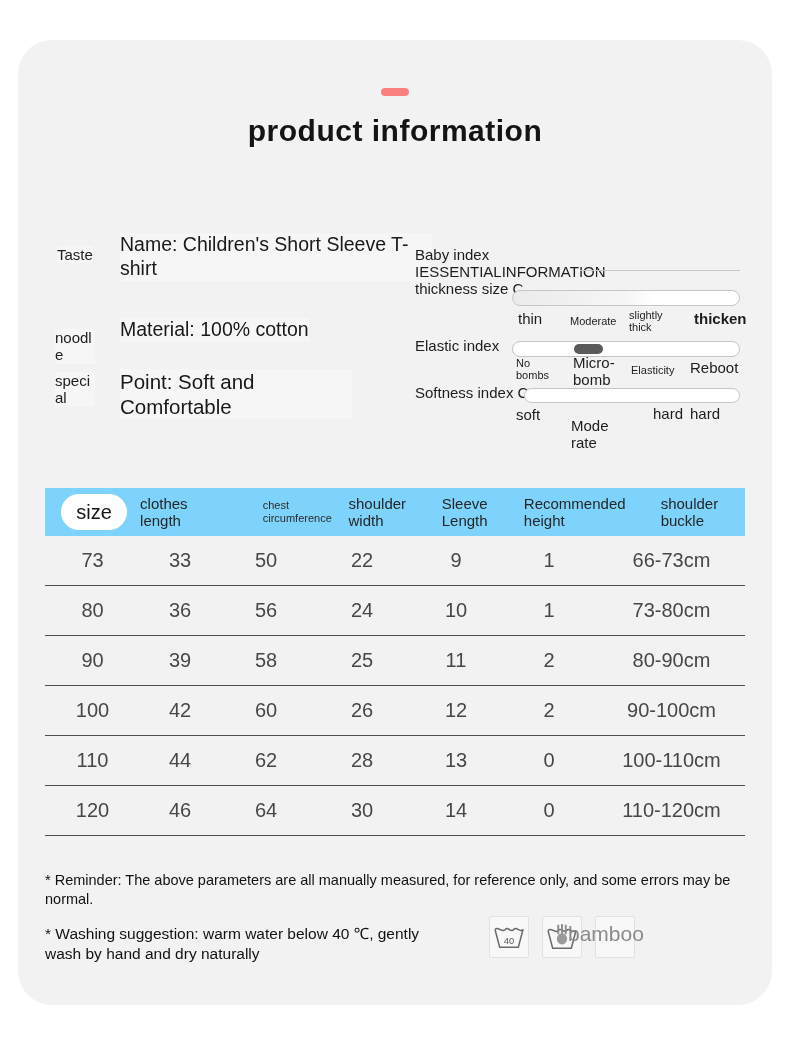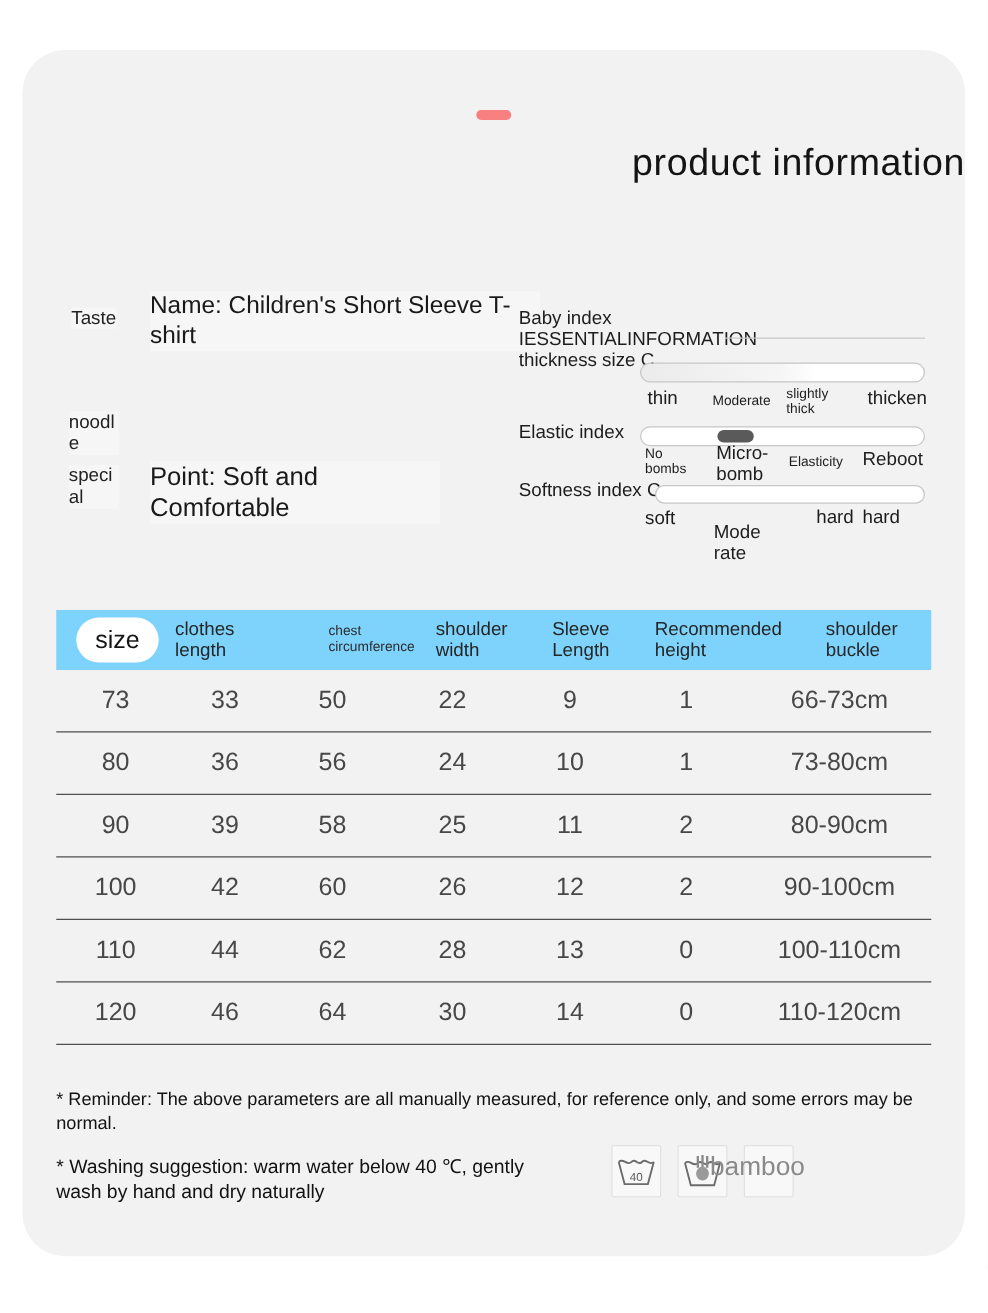--- a/index.html
+++ b/index.html
@@ -5,22 +5,22 @@
   * { margin:0; padding:0; box-sizing:border-box; }
   html,body { width:790px; height:1050px; background:#ffffff;
     font-family:"Liberation Sans", sans-serif; color:#1c1c1c; }
   .page { position:relative; width:790px; height:1050px; overflow:hidden; }
   .panel { position:absolute; left:18px; top:40px; width:754px; height:965px;
     background:#f3f2f2; border-radius:34px; }
 
   
   .dash { position:absolute; left:50%; transform:translateX(-50%); top:48px;
     width:28px; height:8px; border-radius:4px; background:#f88080; }
-  .title { position:absolute; left:0; top:74px; width:100%; text-align:right;
-    font-size:30px; font-weight:400; letter-spacing:.5px; color:#141414; }
+  .title { position:absolute; left:0; top:74px; width:100%; text-align:center;
+    font-size:30px; font-weight:700; letter-spacing:.5px; color:#141414; }
 
   
   .side-label { position:absolute; font-size:15px; color:#222; line-height:1.15;
     background:rgba(255,255,255,.35); }
   .break { word-break:break-all; }
   .info-text { position:absolute; font-size:19.5px; color:#191919; line-height:1.22;
     background:rgba(255,255,255,.3); }
 
   
   .idx-txt { position:absolute; font-size:15px; color:#1d1d1d; line-height:1.14; }
@@ -66,33 +66,34 @@
 <div class="page">
   <div class="panel">
 
     <div class="dash"></div>
     <h1 class="title">product information</h1>
 
     <div class="side-label" style="left:39px; top:206px;">Taste</div>
     <div class="info-text" style="left:102px; top:193px; width:312px;">Name: Children's Short Sleeve T-shirt</div>
 
     <div class="side-label break" style="left:37px; top:289px; width:40px;">noodle</div>
+    <div class="info-text" style="left:102px; top:278px;">Material: 100% cotton</div>
 
     <div class="side-label break" style="left:37px; top:332px; width:40px;">special</div>
     <div class="info-text" style="left:102px; top:329px; width:232px; font-size:20.5px;">Point: Soft and Comfortable</div>
 
     <div class="idx-txt" style="left:397px; top:206px;">Baby index</div>
     <div class="idx-txt" style="left:397px; top:223px;">IESSENTIALINFORMATION</div>
     <div class="idx-rule" style="left:562px; top:230px; width:160px;"></div>
     <div class="idx-txt" style="left:397px; top:240px;">thickness size C</div>
     <div class="bar thick-fill" style="left:494px; top:250px; width:228px;"></div>
     <div class="scale s15" style="left:500px; top:271px;">thin</div>
     <div class="scale s11" style="left:552px; top:275px;">Moderate</div>
     <div class="scale s11" style="left:611px; top:269px; width:44px;">slightly thick</div>
-    <div class="scale s15" style="left:676px; top:271px;">thicken</div>
+    <div class="scale s15" style="left:676px; top:271px;font-weight:bold;">thicken</div>
 
     <div class="idx-txt" style="left:397px; top:297px;">Elastic index</div>
     <div class="bar" style="left:494px; top:301px; width:228px;">
       <div class="thumb"></div>
     </div>
     <div class="scale s11" style="left:498px; top:317px; width:40px;">No bombs</div>
     <div class="scale s15" style="left:555px; top:315px; width:50px;">Micro-bomb</div>
     <div class="scale s11" style="left:613px; top:324px;">Elasticity</div>
     <div class="scale s15" style="left:672px; top:320px;">Reboot</div>
 

